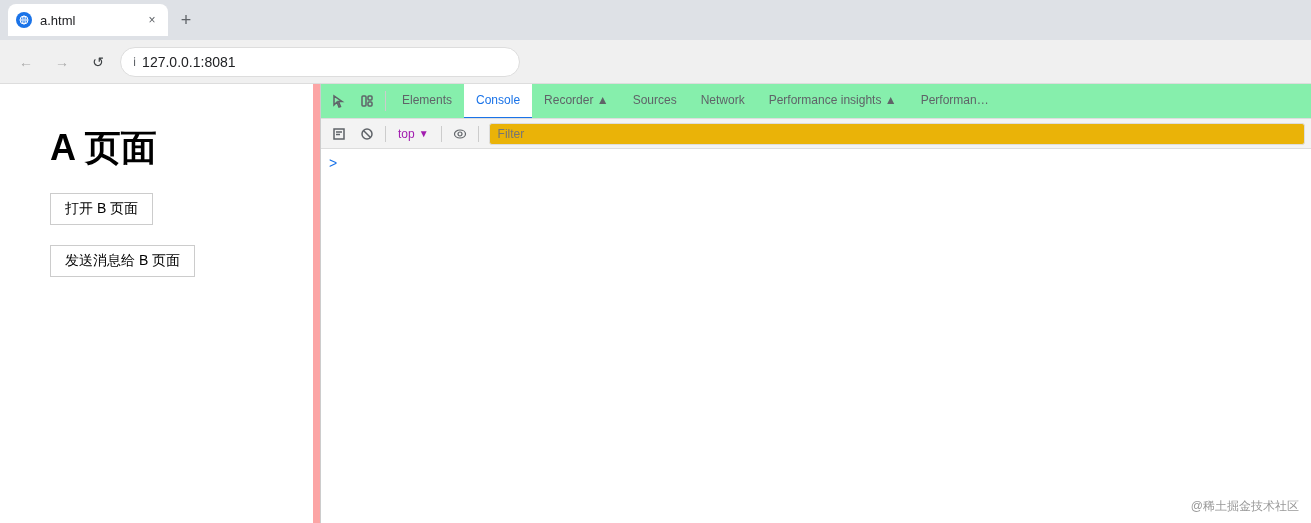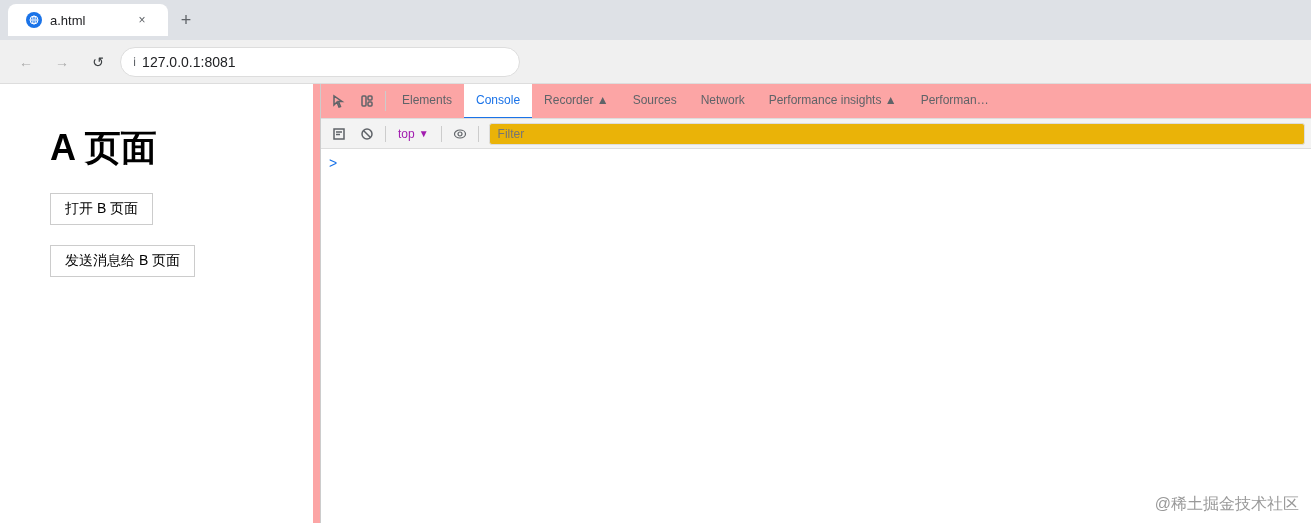--- a/index.html
+++ b/index.html
@@ -16,21 +16,21 @@
       background: #dee1e6;
       padding: 0 8px;
       gap: 4px;
     }
     .tab {
       display: flex;
       align-items: center;
       height: 32px;
       background: #fff;
       border-radius: 8px 8px 0 0;
-      padding: 0 18px;
+      padding: 0 8px;
       gap: 8px;
       min-width: 160px;
       max-width: 240px;
     }
     .tab-title { font-size: 13px; color: #202124; flex: 1; }
     .tab-close {
       width: 16px; height: 16px;
       display: flex; align-items: center; justify-content: center;
       border-radius: 50%;
       cursor: pointer;
@@ -118,21 +118,21 @@
       display: flex;
       flex-direction: column;
       border-left: 1px solid #ccc;
     }
 
     
     .devtools-tabs {
       display: flex;
       align-items: center;
       height: 35px;
-      background: #fca5a5;
+      background: #86efac;
       border-bottom: 1px solid #ddd;
       padding: 0 4px;
       gap: 0;
       overflow: hidden;
     }
     .devtools-icon-btn {
       width: 28px; height: 28px;
       display: flex; align-items: center; justify-content: center;
       cursor: pointer;
       color: #5f6368;
@@ -210,21 +210,21 @@
       font-size: 14px;
       cursor: pointer;
       line-height: 20px;
     }
 
     
     .watermark {
       position: absolute;
       bottom: 8px;
       right: 12px;
-      font-size: 16px;
+      font-size: 12px;
       color: #999;
       margin-top: 19px;
     }
 
     
     .globe-icon { 
       width: 16px; height: 16px; 
       background: #1a73e8; 
       border-radius: 50%;
       display: flex; align-items: center; justify-content: center;

